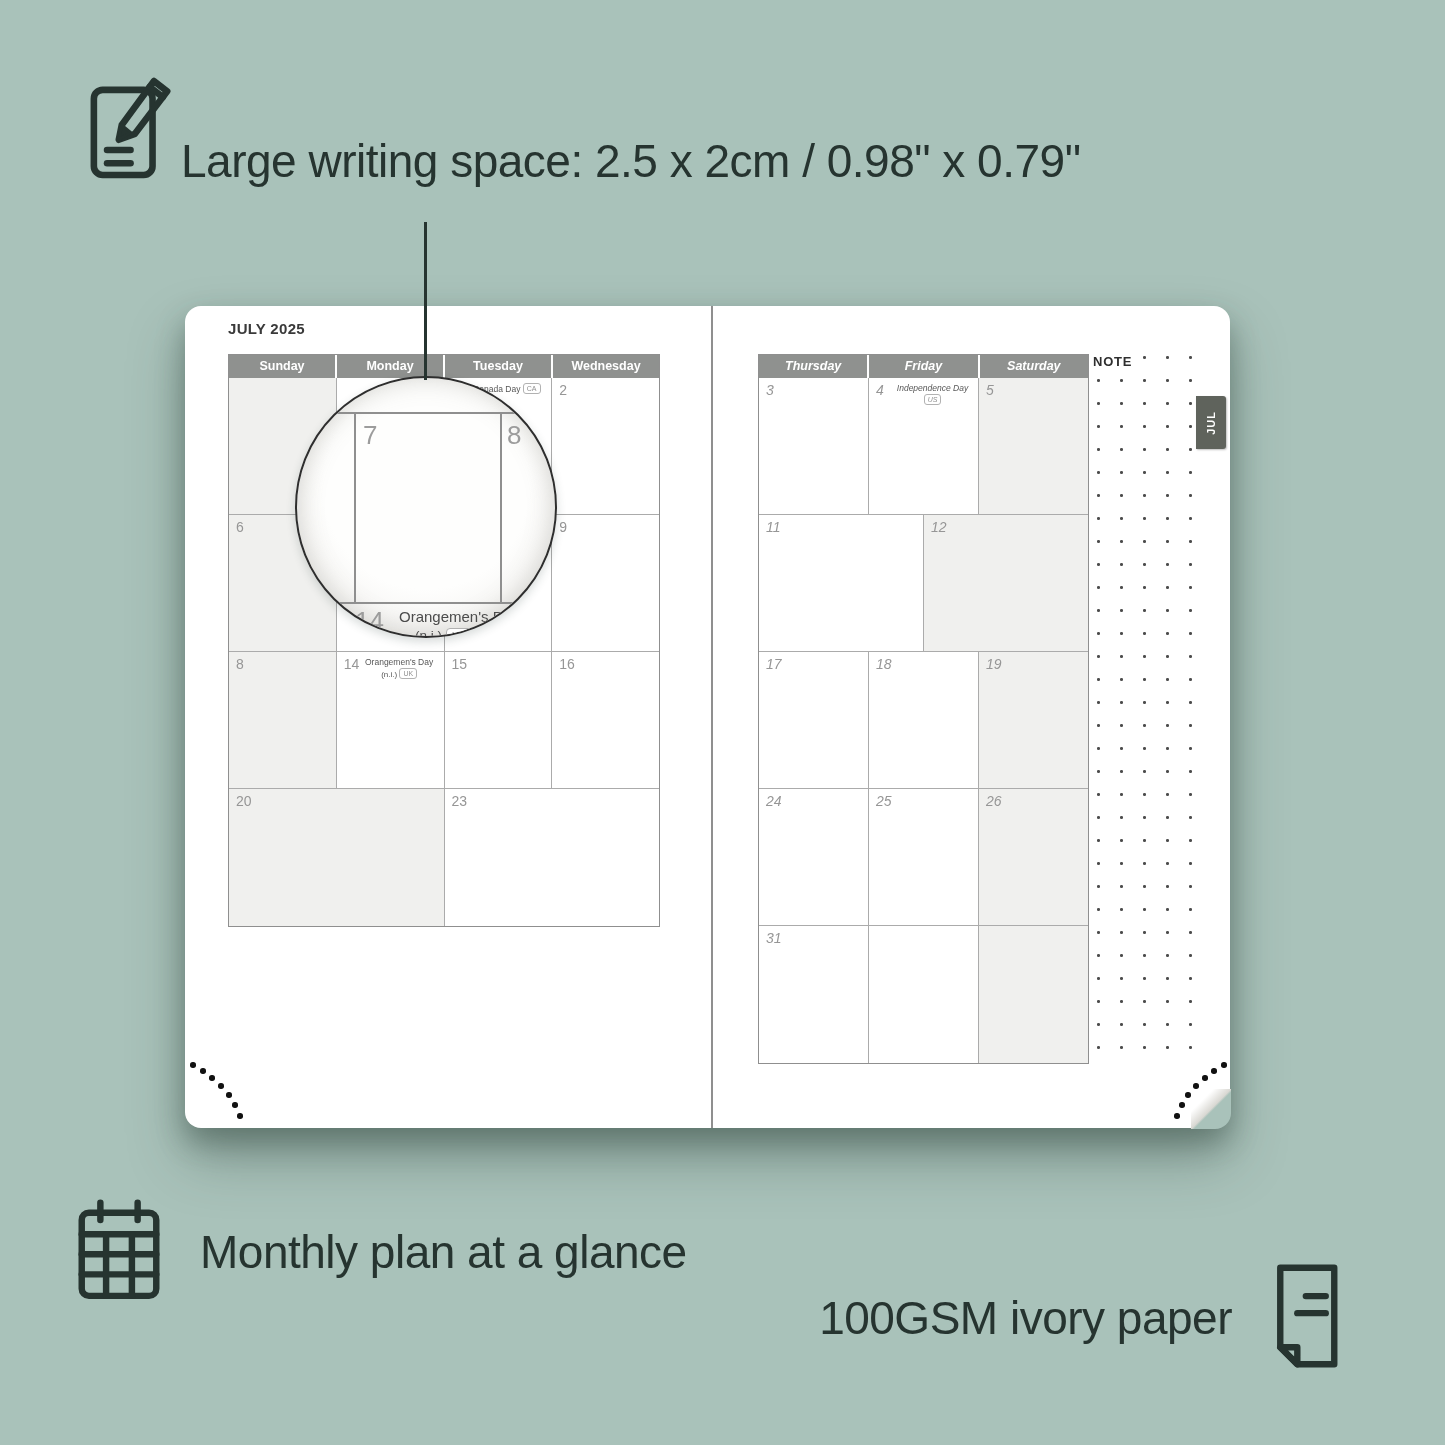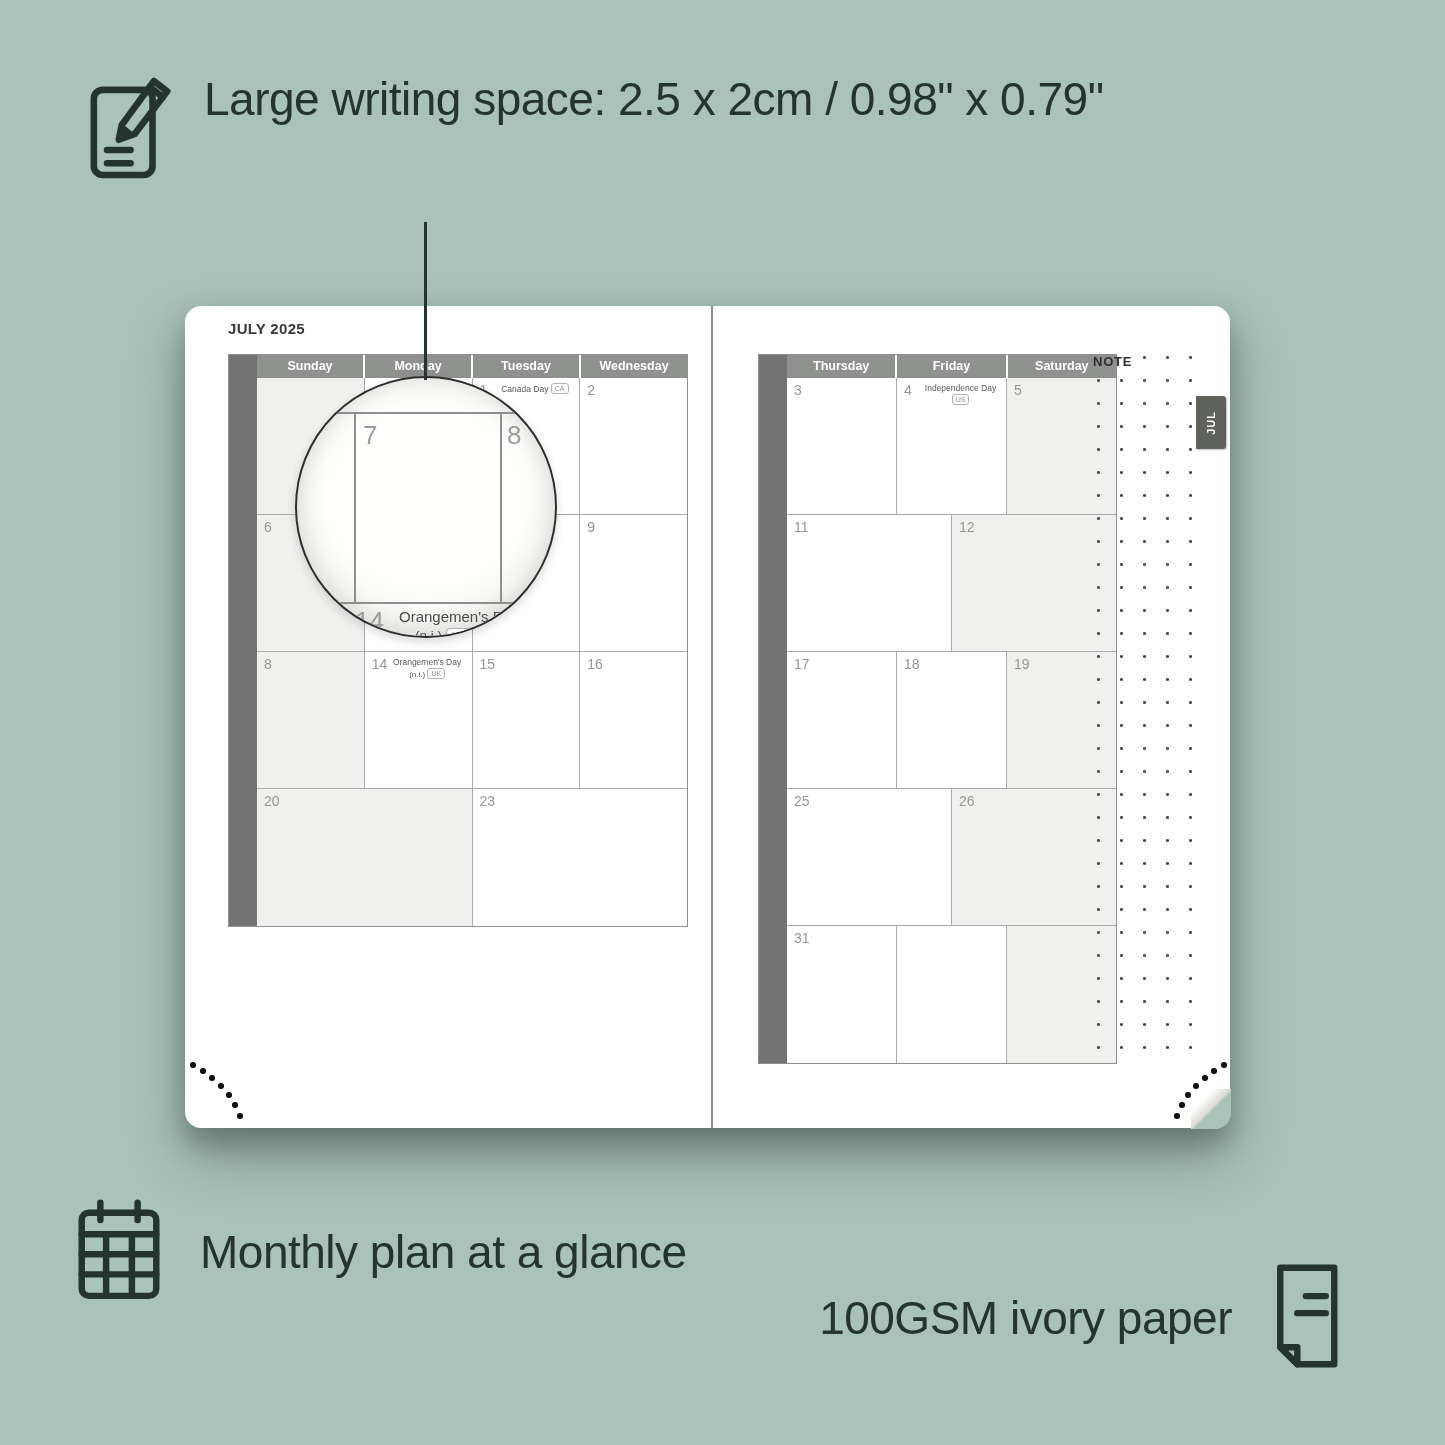--- a/index.html
+++ b/index.html
@@ -18,21 +18,21 @@
   .icon-stroke{stroke:#263430;stroke-width:4.5;fill:none;stroke-linecap:round;stroke-linejoin:round;}
 
   
   .book{
     left:185px;top:306px;width:1045px;height:822px;background:#fff;border-radius:16px;
     box-shadow:0 14px 28px rgba(42,62,55,.38), 0 30px 55px rgba(42,62,55,.35);
   }
   .spine{left:526px;top:0;width:2px;height:822px;background:#8f8f8f;}
   .month-title{left:43px;top:14px;font-size:15px;font-weight:700;color:#3a3a3a;letter-spacing:.3px;}
 
-  .cal{border:1px solid #8f8f8f;background:#737373;padding-left:28px;}
+  .cal{border:1px solid #8f8f8f;background:#737373;}
   .cal-head{display:flex;height:23px;background:#8f918f;}
   .cal-head-cell{flex:1;text-align:center;line-height:23px;color:#fff;font-size:12.5px;font-weight:700;border-right:2px solid #fff;overflow:hidden;}
   .cal-head-cell:last-child{border-right:none;}
   .cal-row{display:flex;height:137px;}
   .cal-cell{flex:1;position:relative;background:#fff;border-right:1px solid #ababab;border-bottom:1px solid #ababab;}
   .cal-cell:last-child{border-right:none;}
   .cal-row:last-child .cal-cell{border-bottom:none;}
   .cal-cell.shaded{background:#f0f0ee;}
   .day-num{position:absolute;top:4px;left:7px;font-size:14px;color:#969696;}
   .holiday-line{position:absolute;top:5px;left:22px;right:4px;font-size:8.5px;line-height:10px;color:#575757;text-align:center;}
@@ -71,21 +71,21 @@
 
   .fold{
     position:absolute;right:-1px;bottom:-1px;width:40px;height:40px;
     background:linear-gradient(315deg,#a9c2ba 0 46%,#d9d8d3 50%,#ffffff 72%);
     border-bottom-right-radius:16px;
   }
 </style>
 </head>
 <body>
 
-<div class="abs" style="left:88px;top:72px;display:flex;align-items:flex-start;gap:28px;">
+<div class="abs" style="left:88px;top:72px;display:flex;align-items:flex-end;gap:5px;">
   <span>
     <svg width="88" height="112" viewBox="0 0 60 76">
       <rect class="icon-stroke" x="4" y="12" width="40" height="58" rx="6"></rect>
       <line class="icon-stroke" x1="13" y1="53" x2="29" y2="53"></line>
       <line class="icon-stroke" x1="13" y1="62" x2="29" y2="62"></line>
       <path class="icon-stroke" d="M21 46 L23 36 L45 6 L54 13 L32 42 Z" fill="#a9c2ba"></path>
       <path d="M21 46 L23 36 L29 41 Z" fill="#263430" stroke="#263430" stroke-width="2" stroke-linejoin="round"></path>
       <line class="icon-stroke" x1="42" y1="10" x2="51" y2="17"></line>
     </svg>
   </span>
@@ -147,21 +147,21 @@
       <div class="cal-row">
         <div class="cal-cell shaded">
           <span class="day-num">20</span>
         </div>
         <div class="cal-cell">
           <span class="day-num">23</span>
         </div>
       </div>
     </div>
 
-  <div class="abs cal" id="cal-right" style="left:573px;top:48px;width:329px;">
+  <div class="abs cal" id="cal-right" style="left:573px;top:48px;width:329px;font-style:italic;">
       <div class="cal-head">
         <div class="cal-head-cell">Thursday</div>
         <div class="cal-head-cell">Friday</div>
         <div class="cal-head-cell">Saturday</div>
       </div>
       <div class="cal-row">
         <div class="cal-cell">
           <span class="day-num">3</span>
         </div>
         <div class="cal-cell">
@@ -186,20 +186,23 @@
           <span class="day-num">17</span>
         </div>
         <div class="cal-cell">
           <span class="day-num">18</span>
         </div>
         <div class="cal-cell shaded">
           <span class="day-num">19</span>
         </div>
       </div>
       <div class="cal-row">
+        <div class="cal-cell">
+          <span class="day-num">24</span>
+        </div>
         <div class="cal-cell">
           <span class="day-num">25</span>
         </div>
         <div class="cal-cell shaded">
           <span class="day-num">26</span>
         </div>
       </div>
       <div class="cal-row">
         <div class="cal-cell">
           <span class="day-num">31</span>

